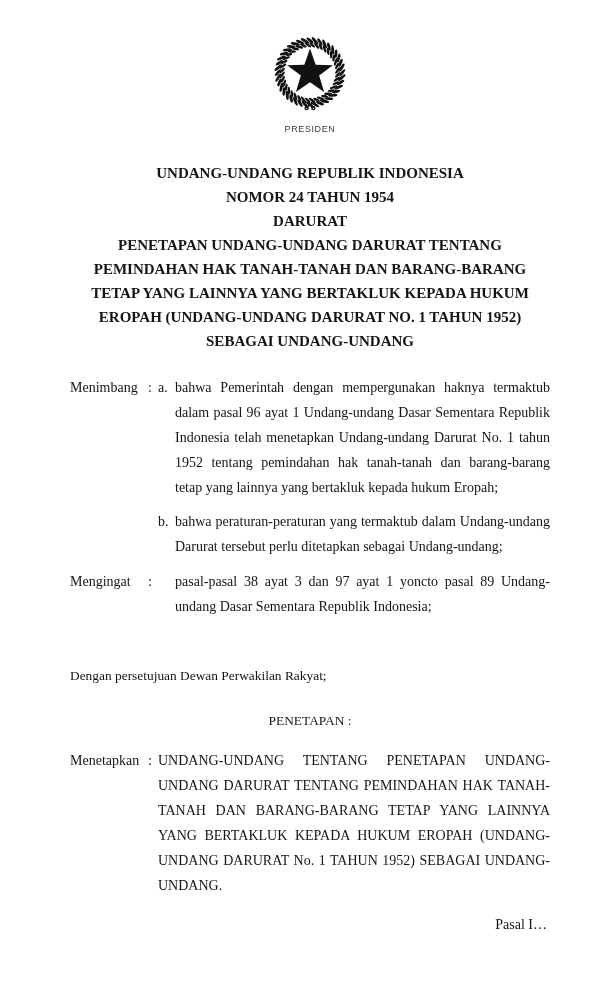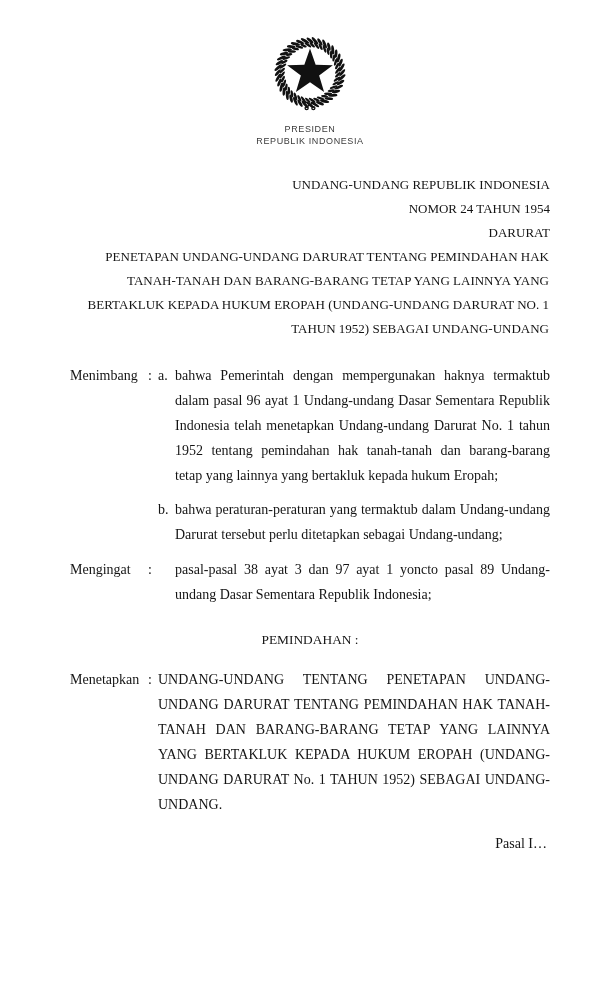--- a/index.html
+++ b/index.html
@@ -22,21 +22,21 @@
     font-family:"Liberation Sans","DejaVu Sans",sans-serif;
     font-size:9px; line-height:12px; letter-spacing:0.6px; color:#3a3a3a;
   }
   .lh-line2 {
     font-family:"Liberation Sans","DejaVu Sans",sans-serif;
     font-size:9px; line-height:12px; letter-spacing:0.6px; color:#3a3a3a;
   }
 
   
   .title-block { margin-top:26px; }
-  .title-line { text-align:right; font-weight:normal; font-size:13px; line-height:24px; }
+  .title-line { text-align:center; font-weight:bold; font-size:15px; line-height:24px; }
   .title-subject { max-width:478px; margin:0 auto; }
 
   .preamble-heading {
     margin-top:16px; text-align:center;
     font-weight:bold; font-size:13px; line-height:16px;
   }
 
   
   .clause {
     display:grid;
@@ -159,21 +159,20 @@
           <ellipse cx="78.91" cy="35.72" rx="1.3" ry="4.2" transform="rotate(395.5 78.91 35.72)"></ellipse>
         </g>
       <polygon fill="#111111" points="50,13 55.88,29.91 73.78,30.27 59.51,41.09 64.69,58.23 50,48 35.31,58.23 40.49,41.09 26.22,30.27 44.12,29.91"></polygon>
       <g stroke="#111111" stroke-width="1.4" fill="none">
         <path d="M45.5 68.5 L54.5 74.5 M54.5 68.5 L45.5 74.5"></path>
         <circle cx="46.5" cy="75" r="1.6"></circle>
         <circle cx="53.5" cy="75" r="1.6"></circle>
       </g>
     </svg>
     <div class="lh-line1">PRESIDEN</div>
-    <div class="lh-line2">REPUBLIK INDONESIA</div>
   </header>
 
   <section class="title-block">
     <div class="title-line">UNDANG-UNDANG REPUBLIK INDONESIA</div>
     <div class="title-line">NOMOR 24 TAHUN 1954</div>
     <div class="title-line">DARURAT</div>
     <div class="title-line title-subject">PENETAPAN UNDANG-UNDANG DARURAT TENTANG PEMINDAHAN HAK TANAH-TANAH DAN BARANG-BARANG TETAP YANG LAINNYA YANG BERTAKLUK KEPADA HUKUM EROPAH (UNDANG-UNDANG DARURAT NO. 1 TAHUN 1952) SEBAGAI UNDANG-UNDANG</div>
   </section>
 
 
@@ -193,22 +192,23 @@
   </div>
 
   <div class="clause m-mengingat">
     <div class="label">Mengingat</div>
     <div class="colon">:</div>
     <div class="content">
       <p class="just indent17">pasal-pasal 38 ayat 3 dan 97 ayat 1 yoncto pasal 89 Undang-undang Dasar Sementara Republik Indonesia;</p>
     </div>
   </div>
 
-
-  <div class="memutuskan">PEMINDAHAN :</div>
+  <p class="agreement">Dengan persetujuan Dewan Perwakilan Rakyat;</p>
+
+  <div class="memutuskan">PENETAPAN :</div>
 
   <div class="clause m-menetapkan">
     <div class="label">Menetapkan</div>
     <div class="colon">:</div>
     <div class="content">
       <p class="just">UNDANG-UNDANG TENTANG PENETAPAN UNDANG-UNDANG DARURAT TENTANG PEMINDAHAN HAK TANAH-TANAH DAN BARANG-BARANG TETAP YANG LAINNYA YANG BERTAKLUK KEPADA HUKUM EROPAH (UNDANG-UNDANG DARURAT No. 1 TAHUN 1952) SEBAGAI UNDANG-UNDANG.</p>
     </div>
   </div>
 
   <div class="catchword">Pasal I…</div>

